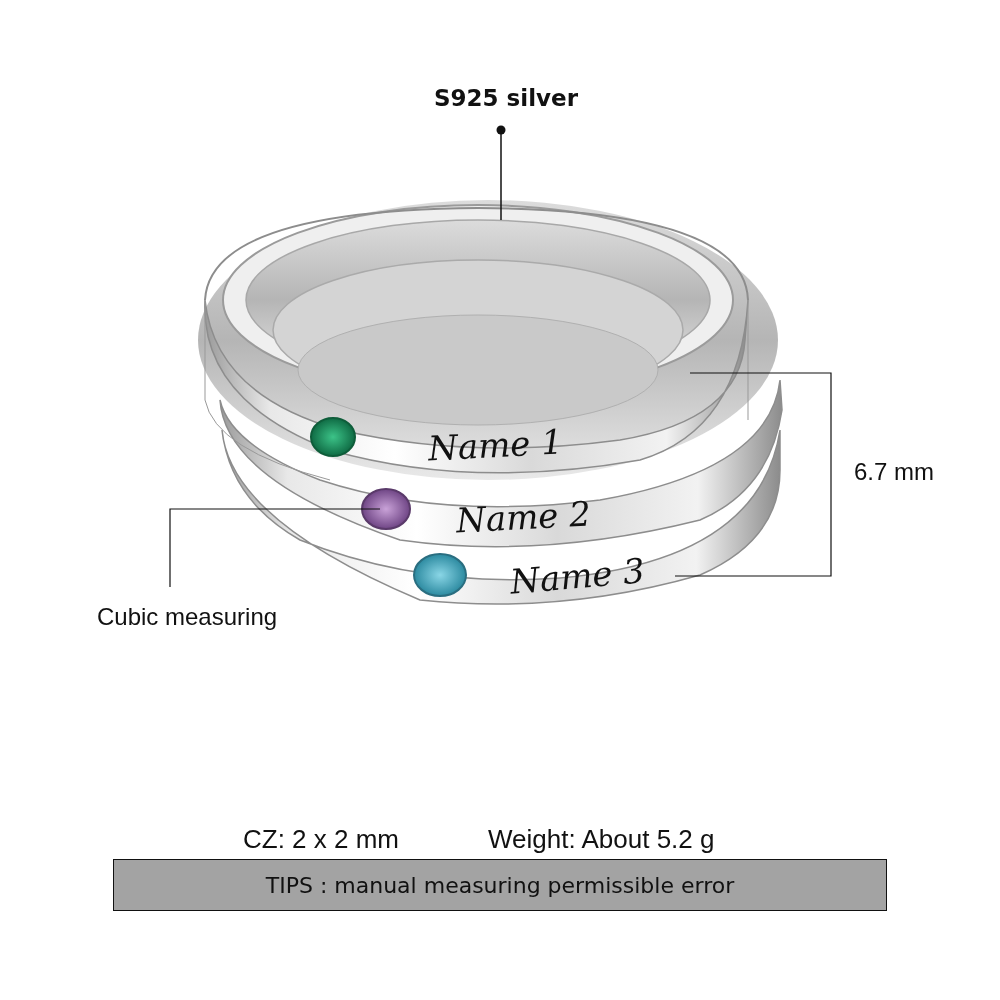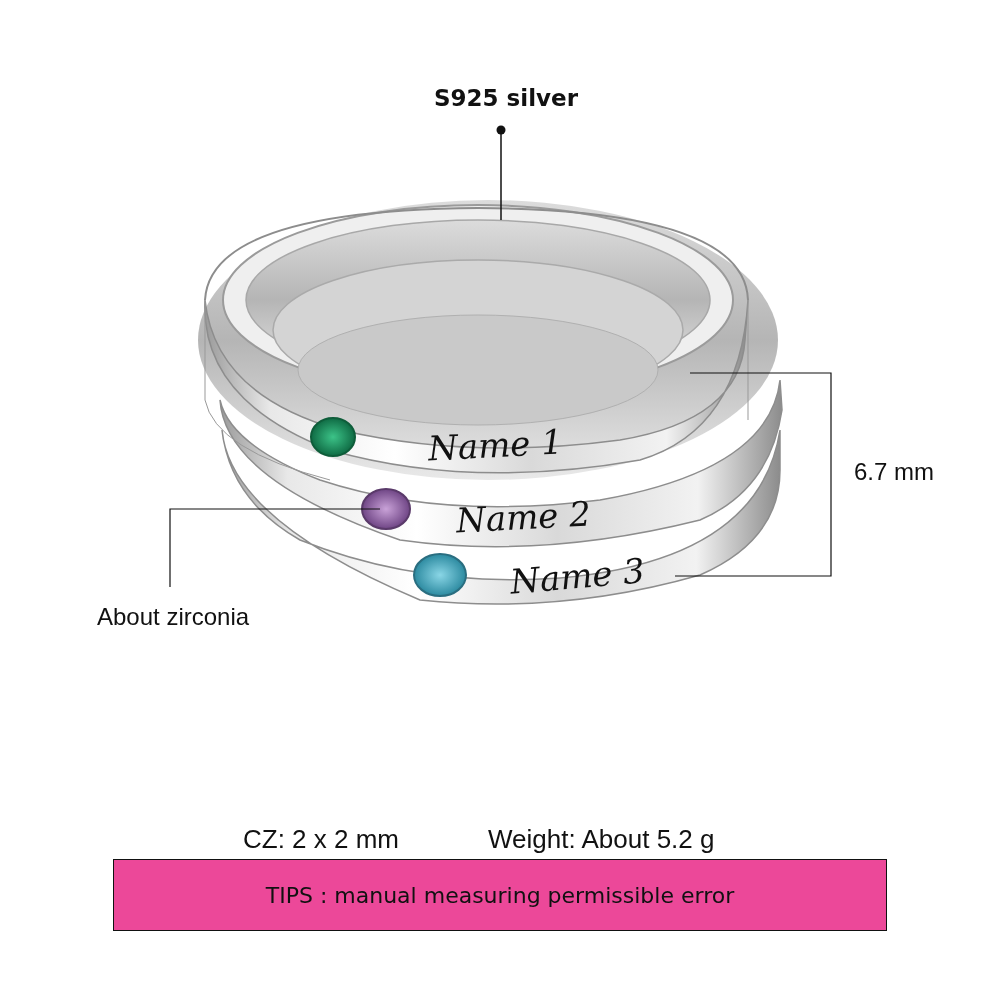--- a/index.html
+++ b/index.html
@@ -5,21 +5,21 @@
   html,body{margin:0;padding:0;background:#ffffff;}
   body{width:1000px;height:1000px;position:relative;overflow:hidden;font-family:"Liberation Sans",sans-serif;color:#111;}
   .abs{position:absolute;}
   .label{font-size:24px;color:#111;white-space:nowrap;}
   .top-label{left:434px;top:85px;font-family:"DejaVu Sans",sans-serif;font-size:23px;font-weight:bold;}
   .cz-label{left:97px;top:603px;}
   .mm-label{left:854px;top:458px;}
   .specs{top:824px;font-size:26px;}
   .spec-cz{left:243px;}
   .spec-weight{left:488px;}
-  .tips-box{left:113px;top:859px;width:774px;height:72px;border:1.5px solid #111;background:#ec4899;box-sizing:border-box;display:flex;align-items:center;justify-content:center;}
+  .tips-box{left:113px;top:859px;width:774px;height:52px;border:1.5px solid #111;background:#a3a3a3;box-sizing:border-box;display:flex;align-items:center;justify-content:center;}
   .tips-text{font-family:"DejaVu Sans",sans-serif;font-size:22px;color:#111;}
   .ring-name{font-family:"DejaVu Serif",serif;font-style:italic;font-size:34px;color:#111;white-space:nowrap;}
 </style>
 </head>
 <body>
 
 <svg class="abs" style="left:0;top:0" width="1000" height="1000" viewBox="0 0 1000 1000">
   <defs>
     <linearGradient id="band" x1="0" x2="1" y1="0" y2="0">
       <stop offset="0" stop-color="#9a9a9a"></stop>
@@ -70,21 +70,21 @@
   <line x1="501" y1="130" x2="501" y2="220" stroke="#111" stroke-width="1.5"></line>
   <polyline points="170,587 170,509 380,509" fill="none" stroke="#111" stroke-width="1.2"></polyline>
   <polyline points="690,373 831,373 831,576 675,576" fill="none" stroke="#111" stroke-width="1.2"></polyline>
 </svg>
 
 <div class="abs ring-name" style="left:428px;top:425px;transform:rotate(-3deg);">Name 1</div>
 <div class="abs ring-name" style="left:456px;top:497px;transform:rotate(-3deg);">Name 2</div>
 <div class="abs ring-name" style="left:510px;top:556px;transform:rotate(-5deg);">Name 3</div>
 
 <div class="abs label top-label">S925 silver</div>
-<div class="abs label cz-label">About zirconia</div>
+<div class="abs label cz-label">Cubic measuring</div>
 <div class="abs label mm-label">6.7 mm</div>
 
 <div class="abs label specs spec-cz">CZ: 2 x 2 mm</div>
 <div class="abs label specs spec-weight">Weight: About 5.2 g</div>
 
 <div class="abs tips-box">
   <span class="tips-text">TIPS : manual measuring permissible error</span>
 </div>
 
 </body></html>

